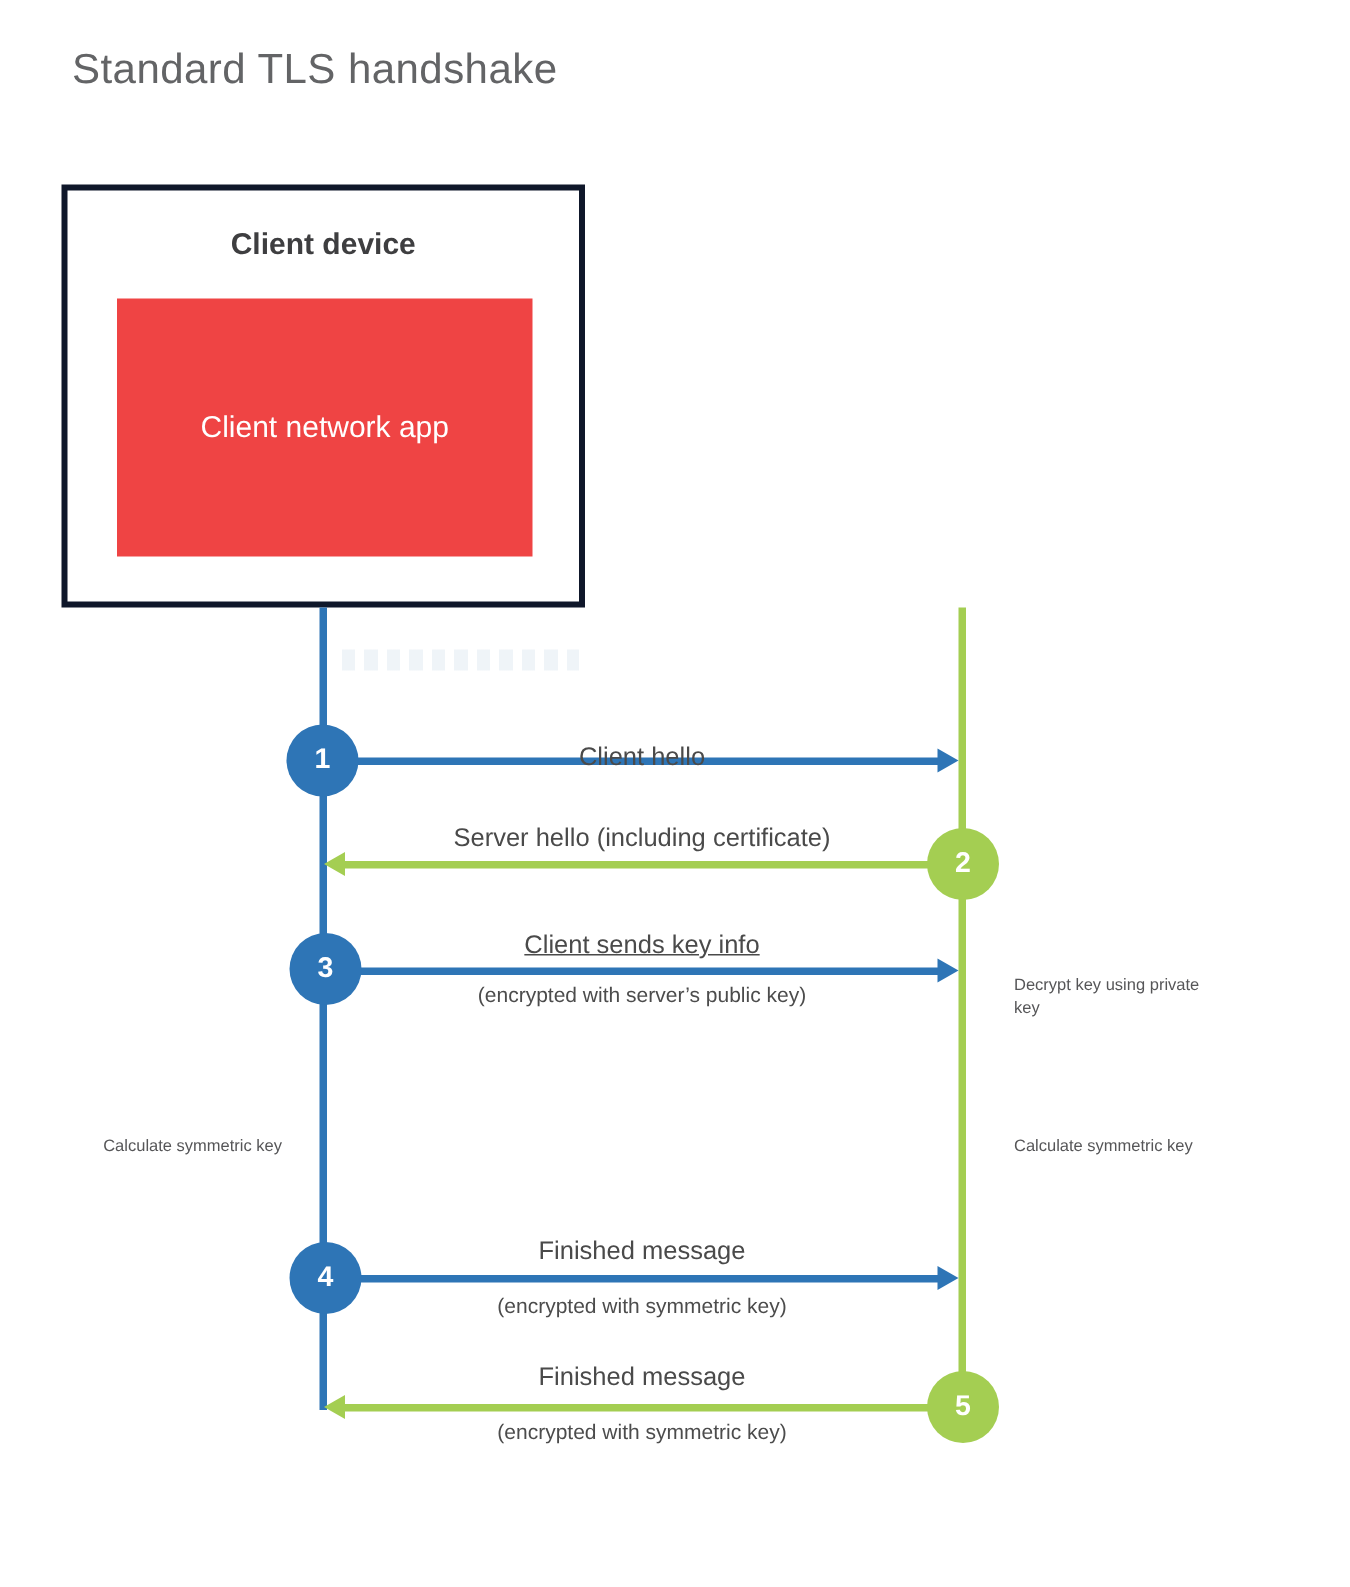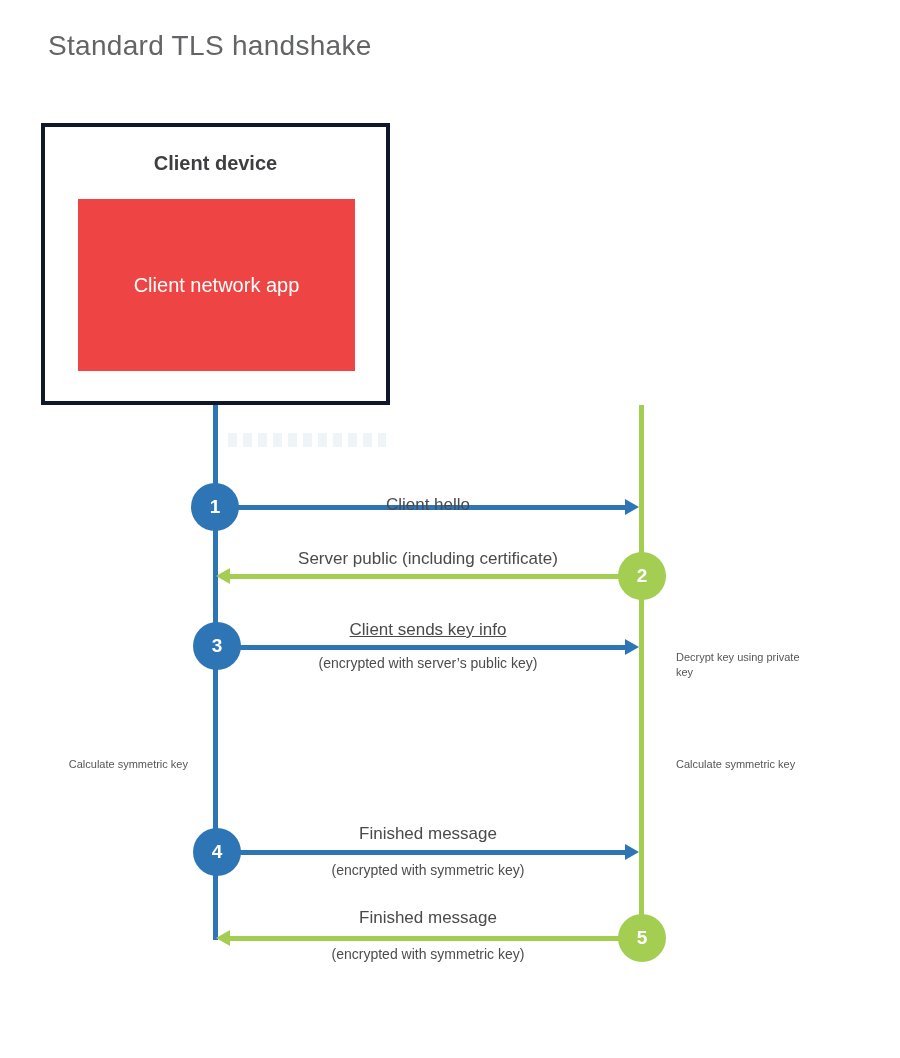--- a/index.html
+++ b/index.html
@@ -106,21 +106,21 @@
   <div class="lifeline green"></div>
   <div class="ghost-dashes"></div>
 
   <div class="msg-line blue a1-line"></div>
   <div class="head right blue a1-head"></div>
   <div class="msg-label l1">Client hello</div>
   <div class="step-circle blue-bg c1">1</div>
 
   <div class="msg-line green a2-line"></div>
   <div class="head left green a2-head"></div>
-  <div class="msg-label l2">Server public (including certificate)</div>
+  <div class="msg-label l2">Server hello (including certificate)</div>
   <div class="step-circle green-bg c2">2</div>
 
   <div class="msg-line blue a3-line"></div>
   <div class="head right blue a3-head"></div>
   <div class="msg-label l3">Client sends key info</div>
   <div class="msg-label msg-sub s3">(encrypted with server’s public key)</div>
   <div class="step-circle blue-bg c3">3</div>
 
   <div class="msg-line blue a4-line"></div>
   <div class="head right blue a4-head"></div>

